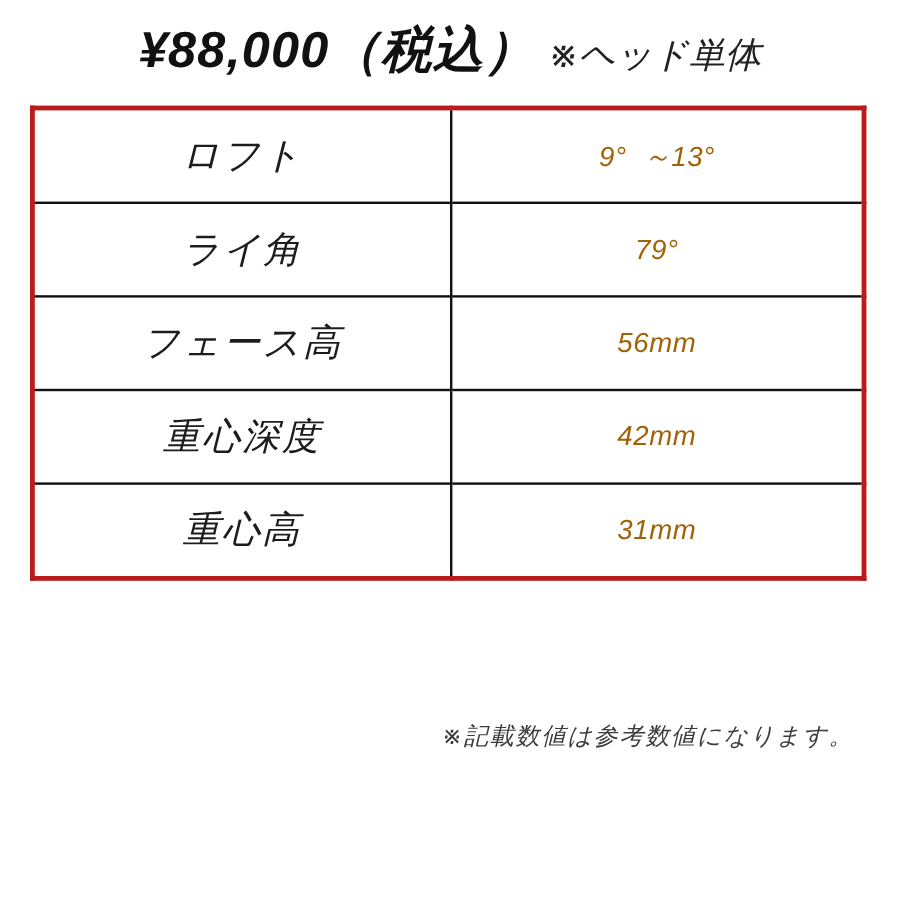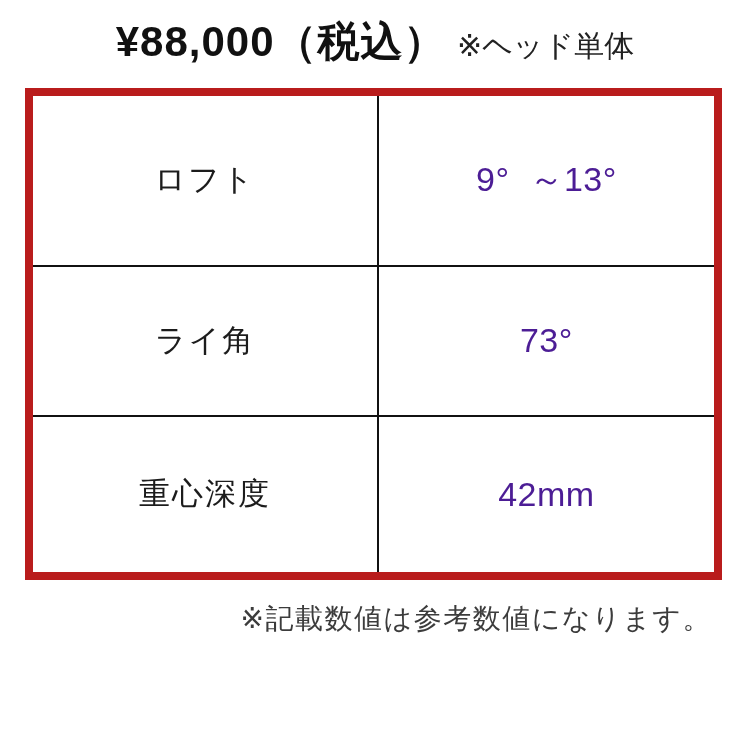--- a/index.html
+++ b/index.html
@@ -4,20 +4,21 @@
 <style>
   html, body { margin: 0; padding: 0; }
   .page {
     position: relative;
     width: 750px;
     height: 750px;
     background: #ffffff;
     font-family: "Liberation Sans", "DejaVu Sans", sans-serif;
     color: #1a1a1a;
     overflow: hidden;
+    font-style: italic;
   }
   .title-row {
     position: absolute;
     top: 14px;
     left: 0;
     width: 750px;
     text-align: center;
     white-space: nowrap;
   }
   .price {
@@ -32,50 +33,50 @@
     font-weight: normal;
     color: #222;
     margin-left: 6px;
     vertical-align: baseline;
   }
   table.spec {
     position: absolute;
     top: 88px;
     left: 25px;
     width: 697px;
-    height: 492px;
+    height: 396px;
     border-collapse: collapse;
     table-layout: fixed;
-    border: 8px solid #b91c1c;
+    border: 4px solid #b91c1c;
   }
   table.spec td {
     border: 2px solid #111;
     text-align: center;
     vertical-align: middle;
     padding: 0;
   }
   td.spec-label {
     width: 49.9%;
     font-size: 31px;
     letter-spacing: 2px;
     font-weight: 400;
     color: #1c1c1c;
   }
   td.spec-value {
-    font-size: 34px;
+    font-size: 23px;
     font-weight: 400;
-    color: #4c1d95;
+    color: #a16207;
     white-space: pre;
     letter-spacing: 0.5px;
   }
   .footnote {
     position: absolute;
     top: 600px;
     right: 38px;
-    font-size: 28px;
+    font-size: 20px;
     letter-spacing: 1.5px;
     color: #3c3c3c;
   }
   .warning {
     position: absolute;
     top: 648px;
     left: 31px;
     font-size: 29px;
     font-weight: bold;
     line-height: 47px;
@@ -95,25 +96,33 @@
   </div>
 
   <table class="spec">
     <tbody>
       <tr>
         <td class="spec-label">ロフト</td>
         <td class="spec-value">9°  ～13°</td>
       </tr>
       <tr>
         <td class="spec-label">ライ角</td>
-        <td class="spec-value">73°</td>
+        <td class="spec-value">79°</td>
+      </tr>
+      <tr>
+        <td class="spec-label">フェース高</td>
+        <td class="spec-value">56mm</td>
       </tr>
       <tr>
         <td class="spec-label">重心深度</td>
         <td class="spec-value">42mm</td>
+      </tr>
+      <tr>
+        <td class="spec-label">重心高</td>
+        <td class="spec-value">31mm</td>
       </tr>
     </tbody>
   </table>
 
   <div class="footnote">※記載数値は参考数値になります。</div>
 
   <div class="warning" style="color: rgb(214, 28, 28);">
     <div>※リアルロフト・低スピンヘッドのため、</div>
     
   </div>

